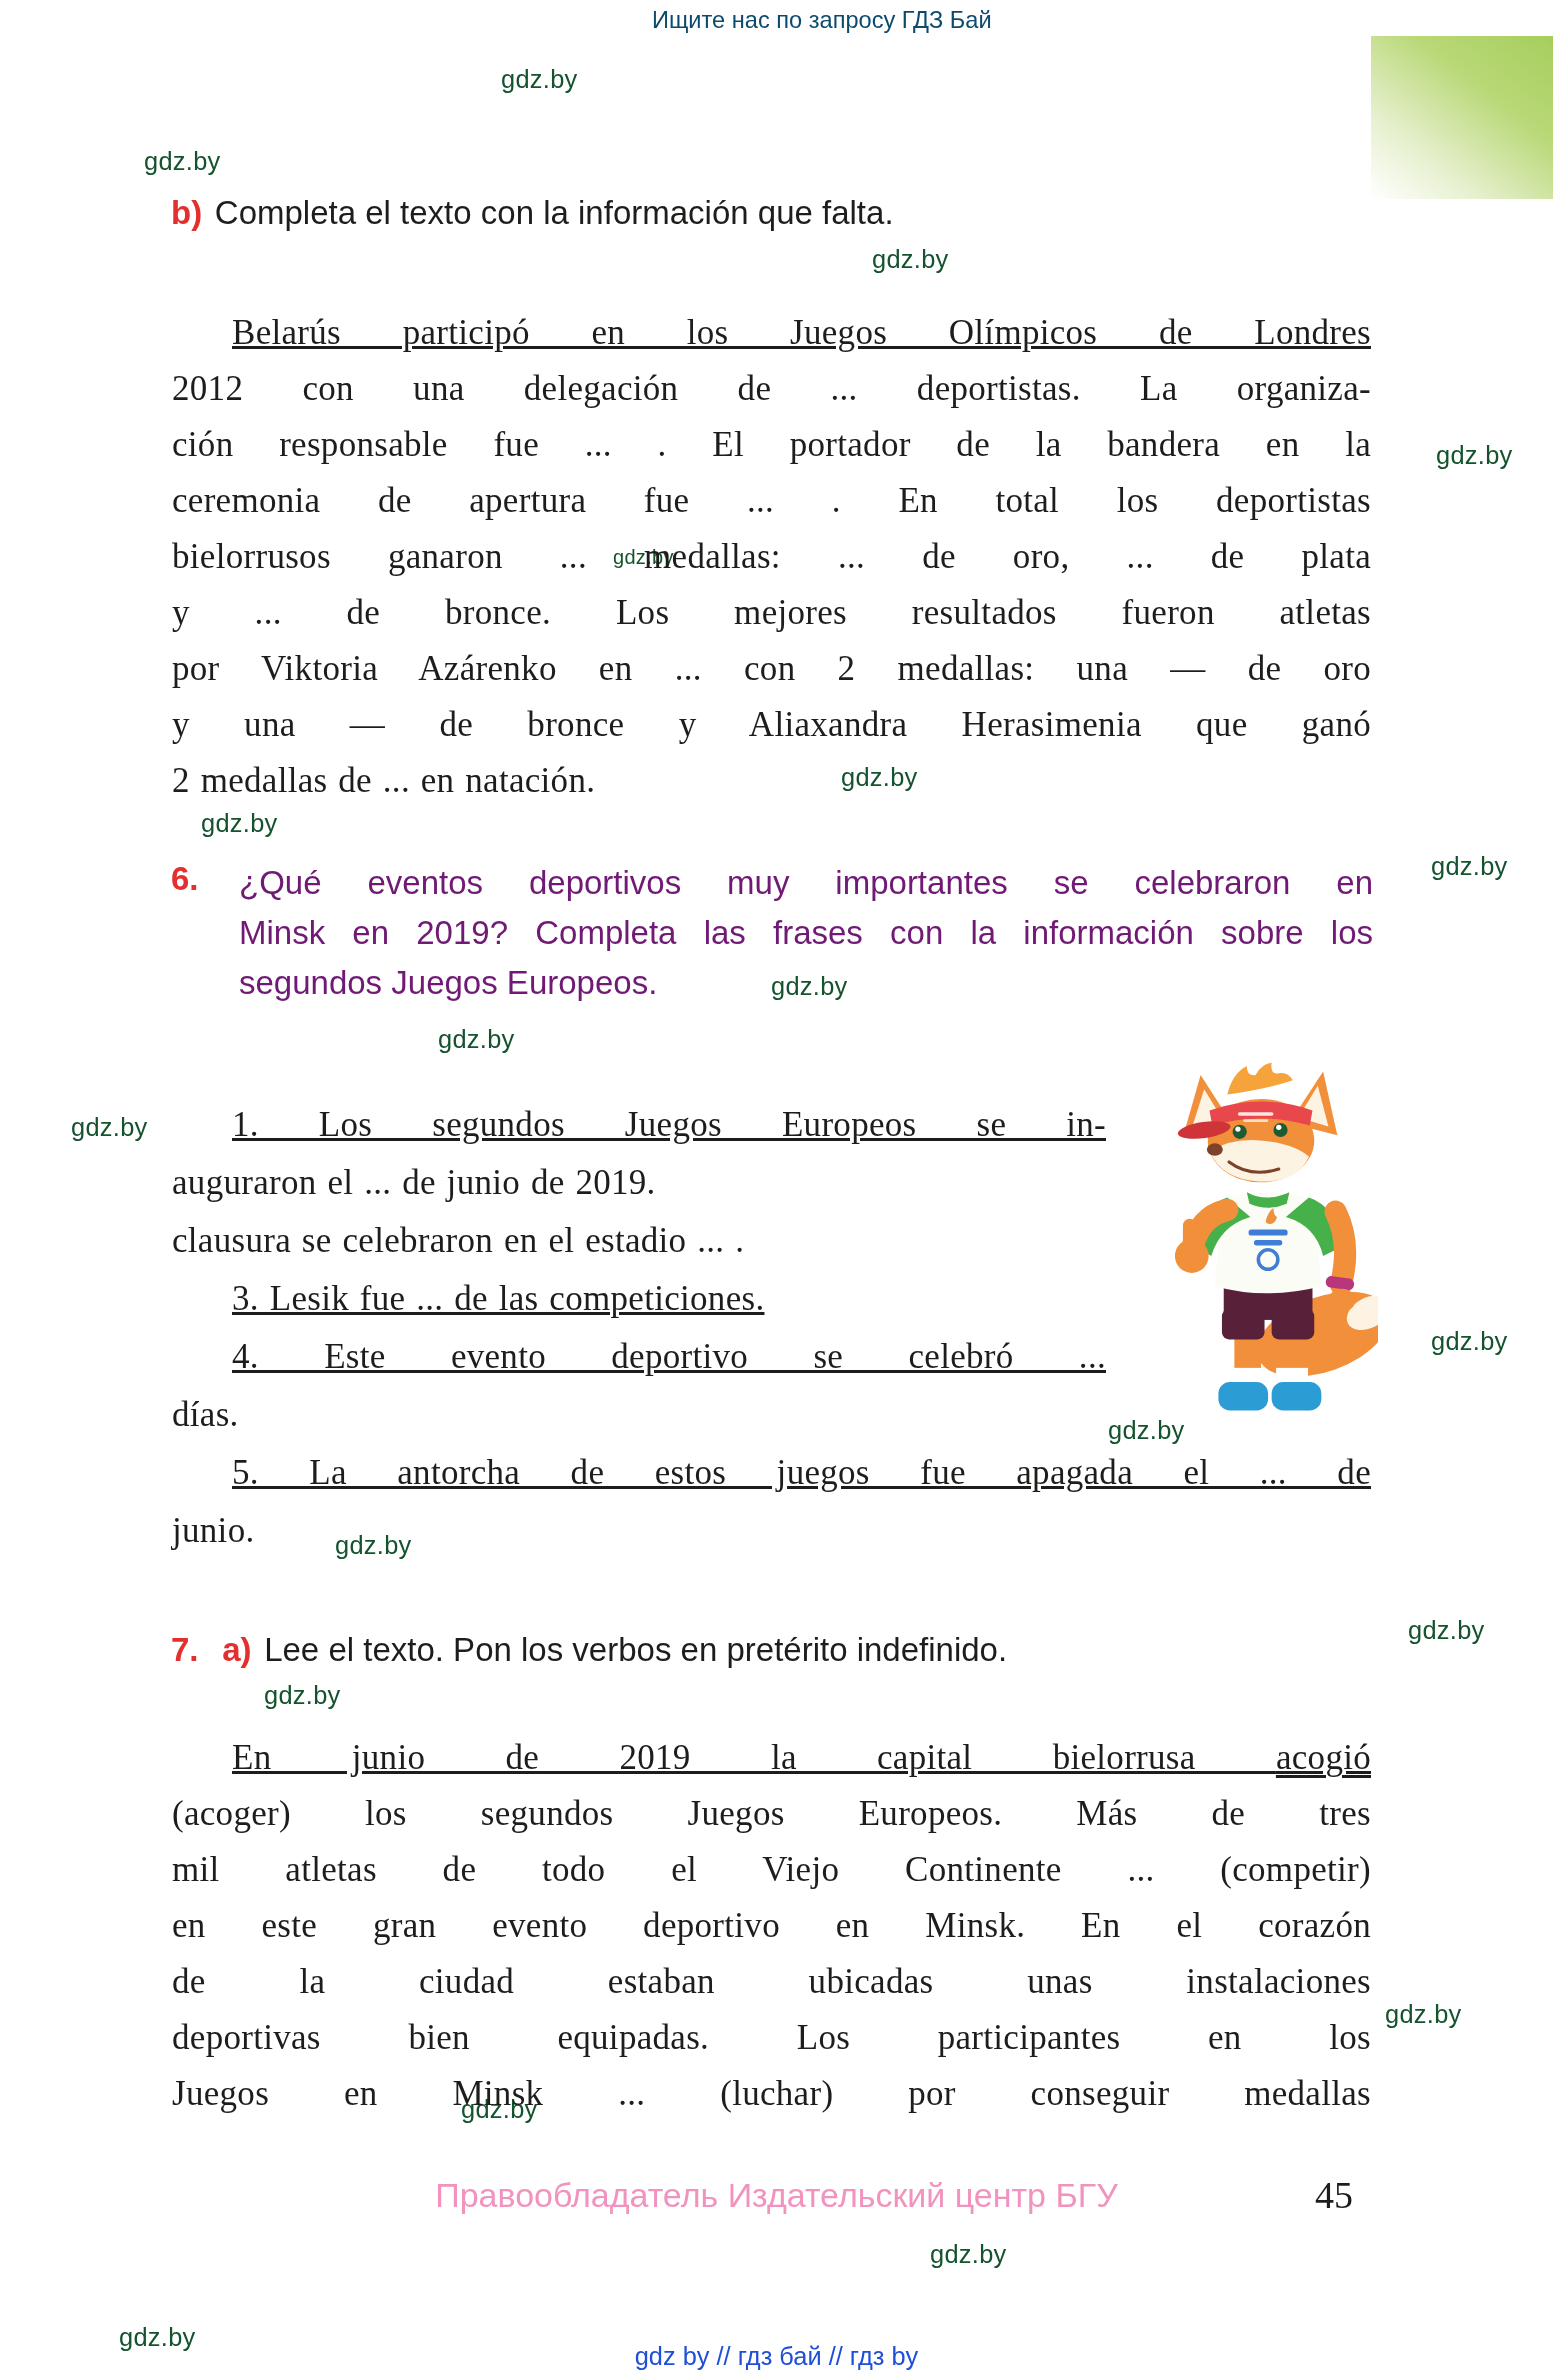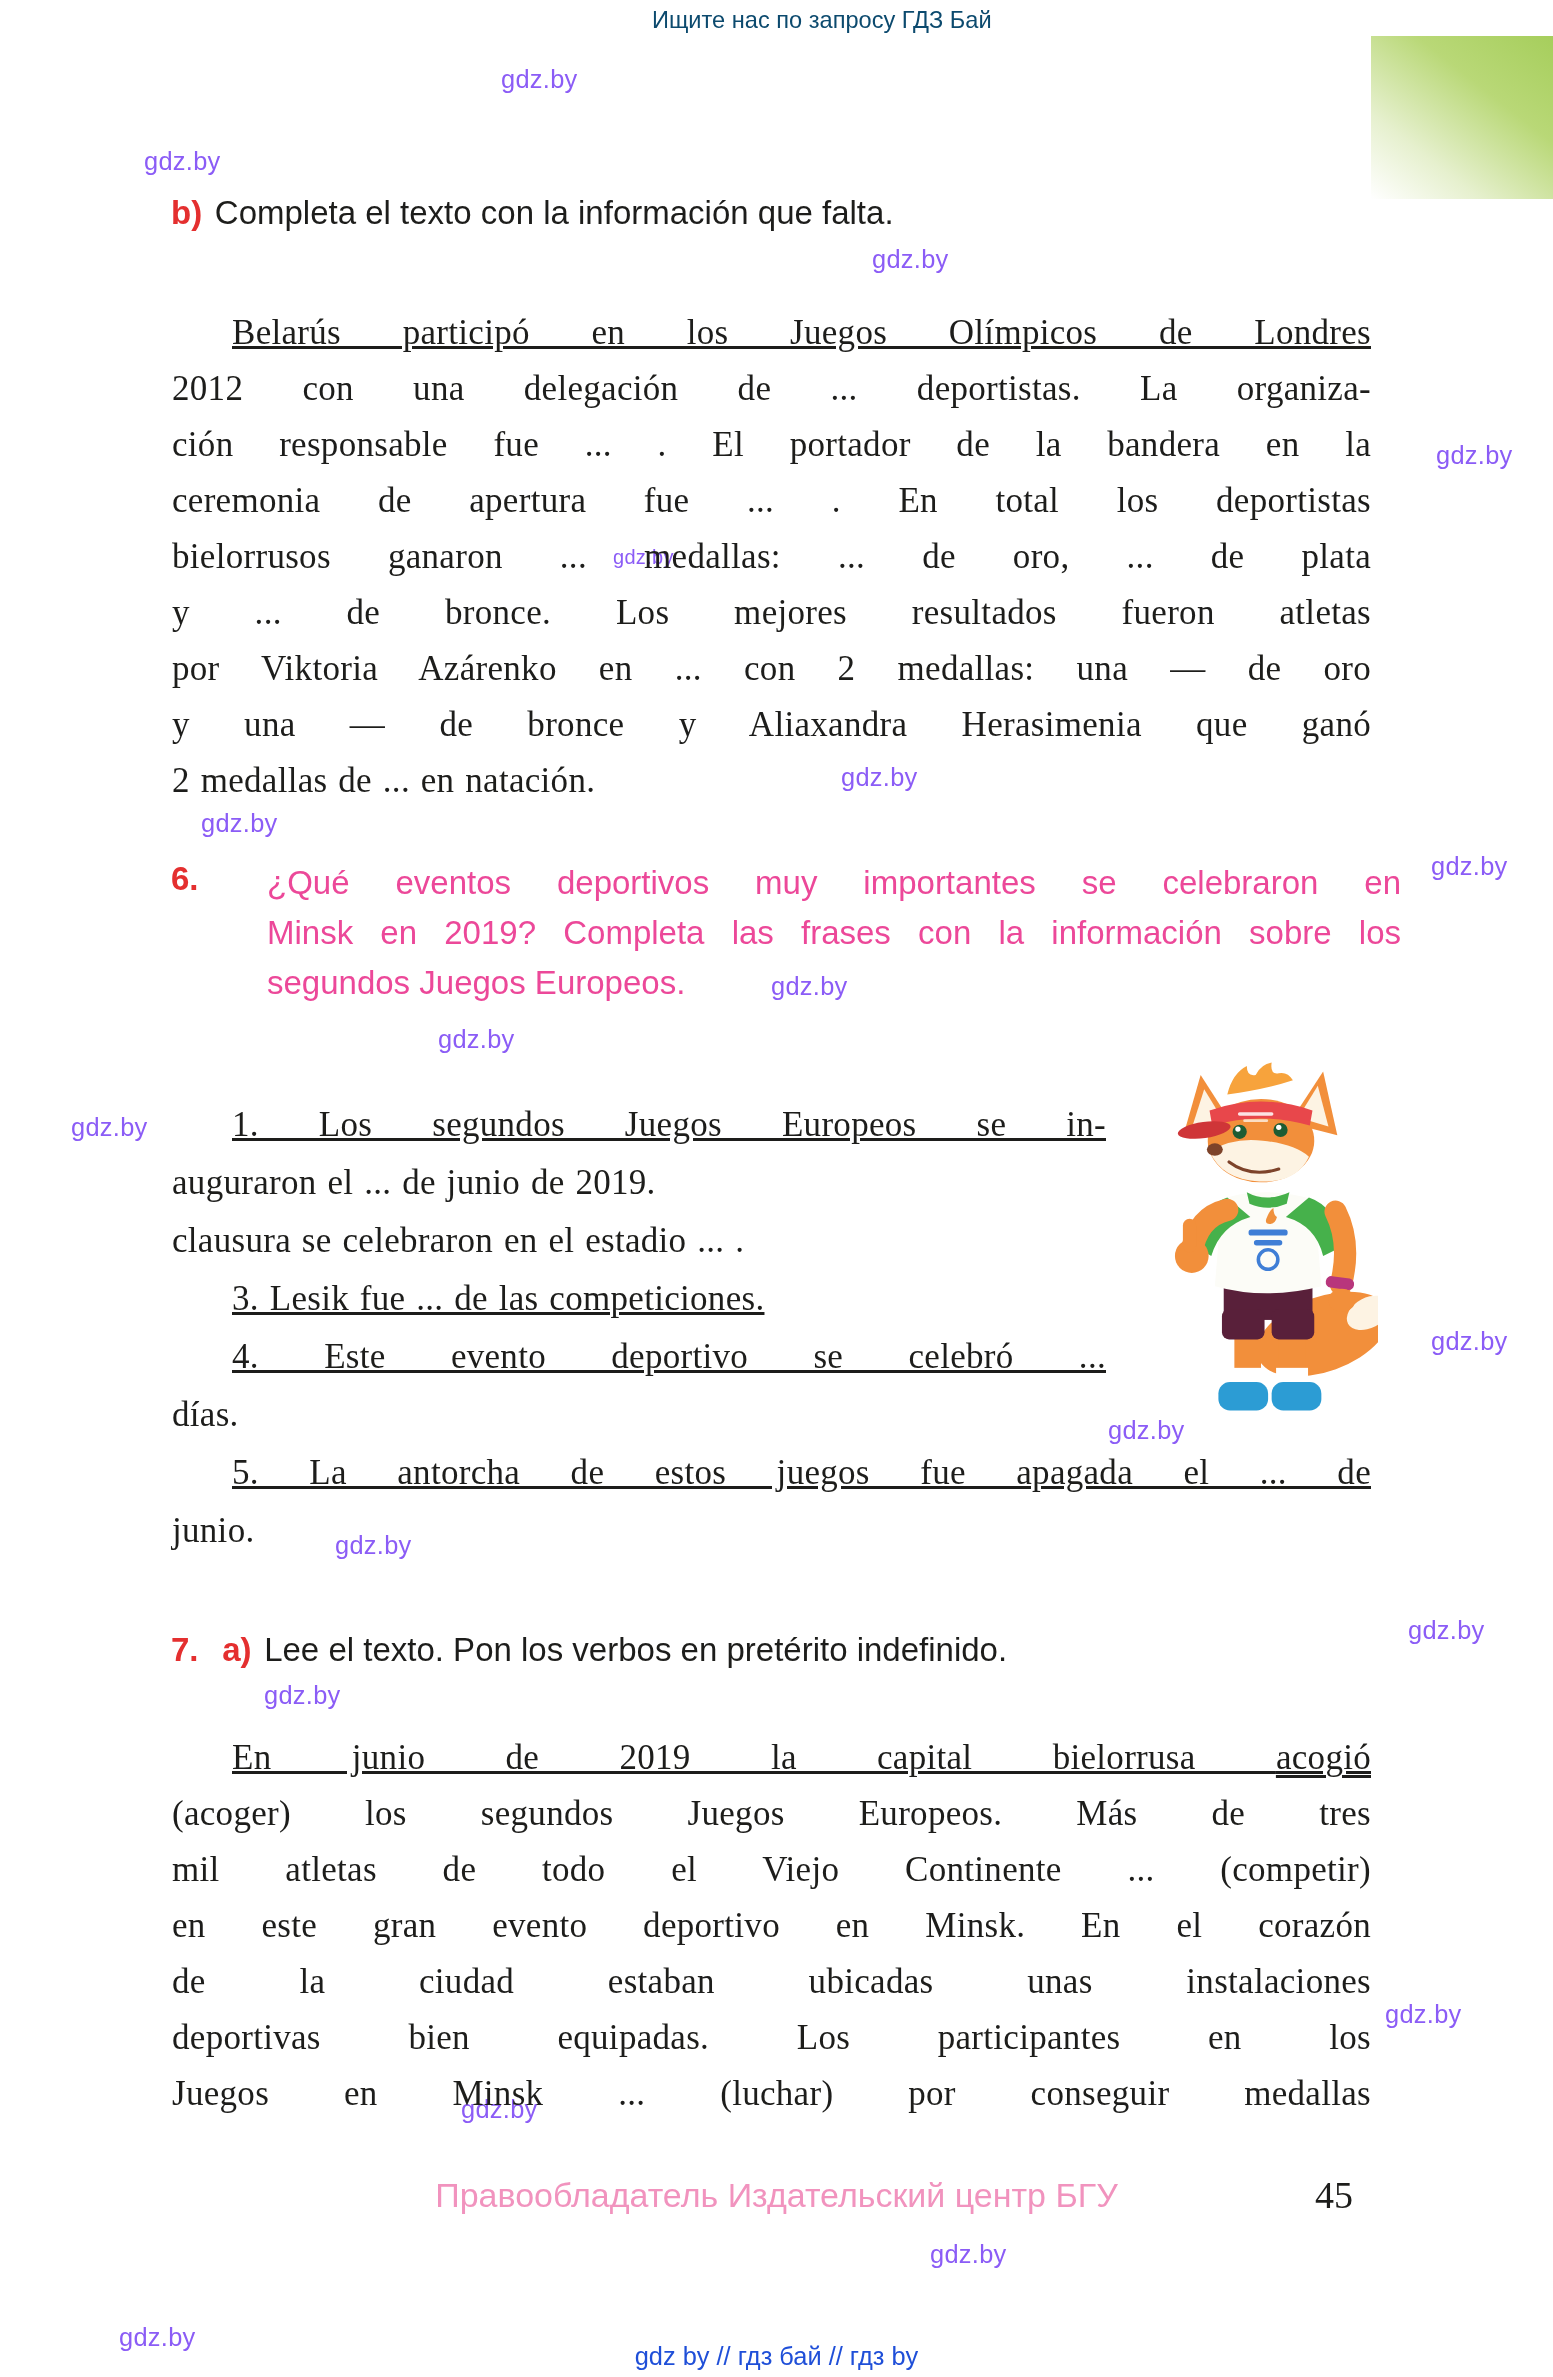--- a/index.html
+++ b/index.html
@@ -8,41 +8,41 @@
 
   
   .corner{position:absolute;left:1371px;top:36px;width:182px;height:163px;
           background:linear-gradient(218deg,#a6ce5c 0%,#b9d877 35%,#e6f0ce 72%,#ffffff 100%);}
 
   
   .banner{position:absolute;left:652px;top:7.3px;font:400 23.6px/27px "Liberation Sans",sans-serif;
           color:#0c4a6e;white-space:nowrap;}
 
   
-  .wm{position:absolute;font:400 25.4px/29px "Liberation Sans",sans-serif;color:#8b5cf6;
+  .wm{position:absolute;font:400 25.4px/29px "Liberation Sans",sans-serif;color:#14532d;
       white-space:nowrap;letter-spacing:0.3px;}
   .wm.small{font-size:20px;line-height:22px;}
 
   
   .task-row{position:absolute;display:flex;align-items:flex-start;
             font:400 33px/42px "Liberation Sans",sans-serif;color:#1d1d1b;white-space:nowrap;}
   .task-num{font-weight:700;color:#e42f2f;margin-right:23.6px;}
   .task-letter{font-weight:700;color:#e42f2f;margin-right:12.7px;}
 
   
   .block{position:absolute;}
   .sline{font:400 35px/56px "Liberation Serif",serif;color:#1d1d1b;letter-spacing:0.3px;
          word-spacing:1.8px;width:1199px;}
   .sline.narrow{width:934px;}
   .j{text-align:justify;text-align-last:justify;}
   .ind{text-indent:60px;text-decoration:underline;}
   .u{text-decoration:underline;text-decoration-thickness:2.7px;text-underline-offset:6.3px;}
 
   
-  .t6line{font:400 33px/50px "Liberation Sans",sans-serif;color:#ec4899;width:1134px;margin-left:28px;}
+  .t6line{font:400 33px/50px "Liberation Sans",sans-serif;color:#701a75;width:1134px;}
 
   
   .mascot{position:absolute;left:1144px;top:1059px;width:234px;height:355px;}
 
   
   .pub{position:absolute;left:0;top:2174px;width:1553px;text-align:center;
        font:400 34px/42px "Liberation Sans",sans-serif;color:#f193be;}
   .pagenum{position:absolute;left:1315px;top:2173px;font:400 38px/45px "Liberation Serif",serif;
            color:#1d1d1b;}
   .blinks{position:absolute;left:0;top:2341px;width:1553px;text-align:center;

